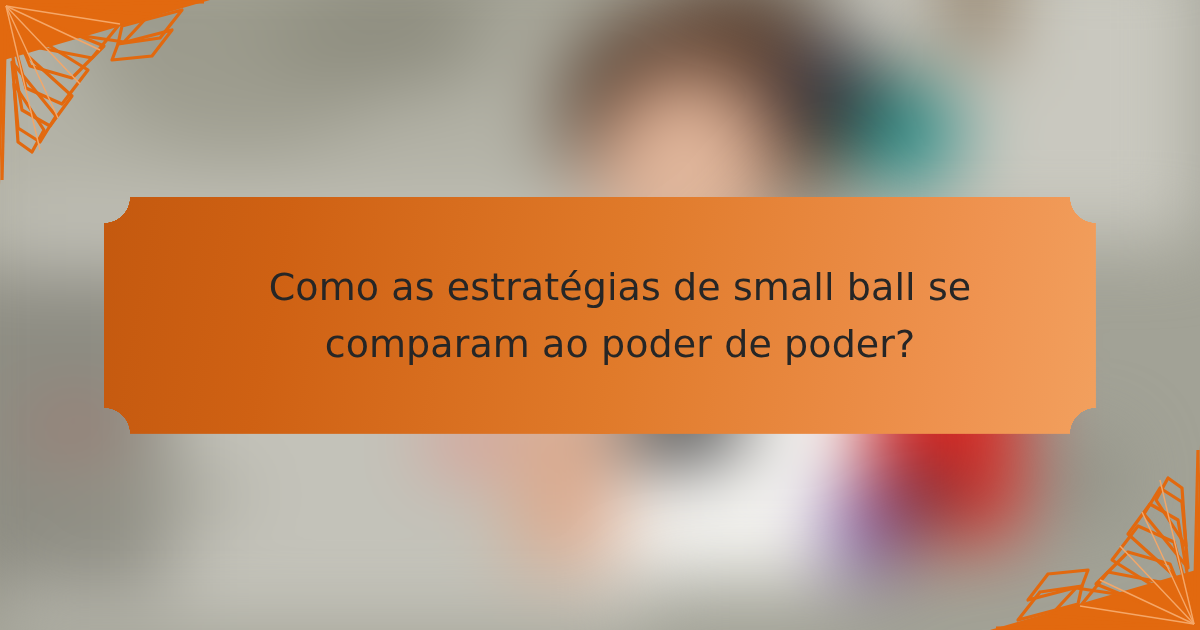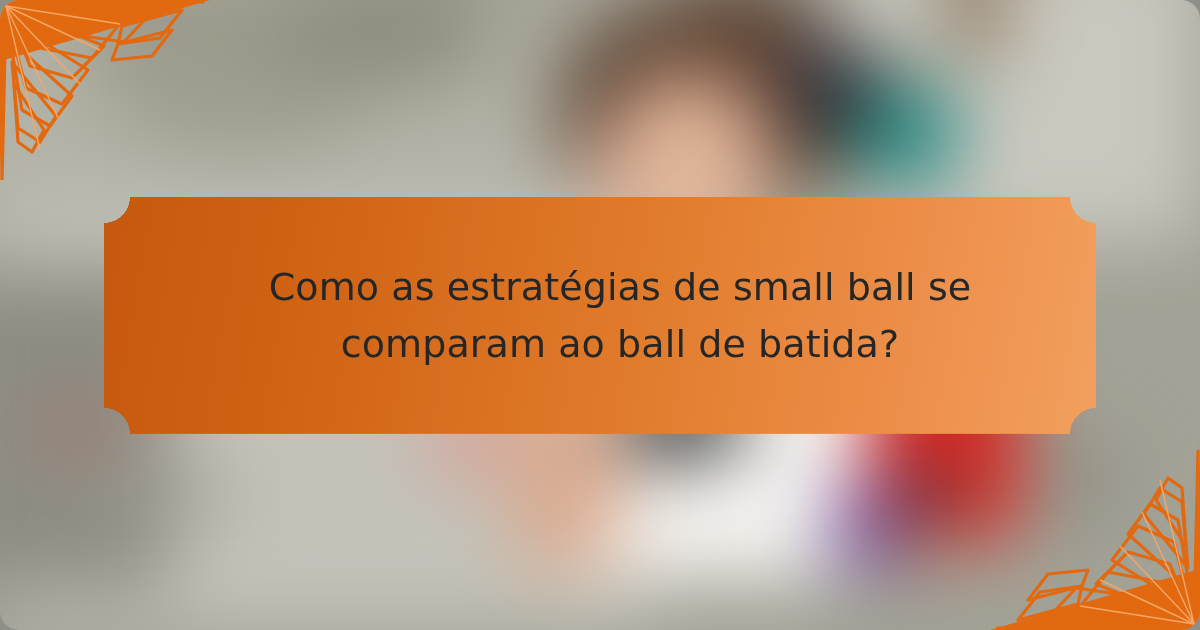--- a/index.html
+++ b/index.html
@@ -10,21 +10,20 @@
     overflow: hidden;
     background: #8e8f86;
     font-family: "DejaVu Sans", sans-serif;
   }
 
   #stage {
     position: relative;
     width: 1200px;
     height: 630px;
     overflow: hidden;
-    border-radius: 19px;
   }
 
   
   .bg-base {
     position: absolute;
     inset: 0;
     background: #a2a296;
   }
   .bg-blobs {
     position: absolute;
@@ -233,17 +232,17 @@
         <path d="M6 6 L58 118"></path>
         <path d="M6 6 L40 150"></path>
       </g>
     </svg>
   </div>
 
   <div class="banner-wrap">
     <div class="banner"></div>
     <div class="headline">
       <span class="line">Como as estratégias de small ball se</span>
-      <span class="line">comparam ao ball de batida?</span>
+      <span class="line">comparam ao poder de poder?</span>
     </div>
   </div>
 
 </div>
 
 </body></html>

